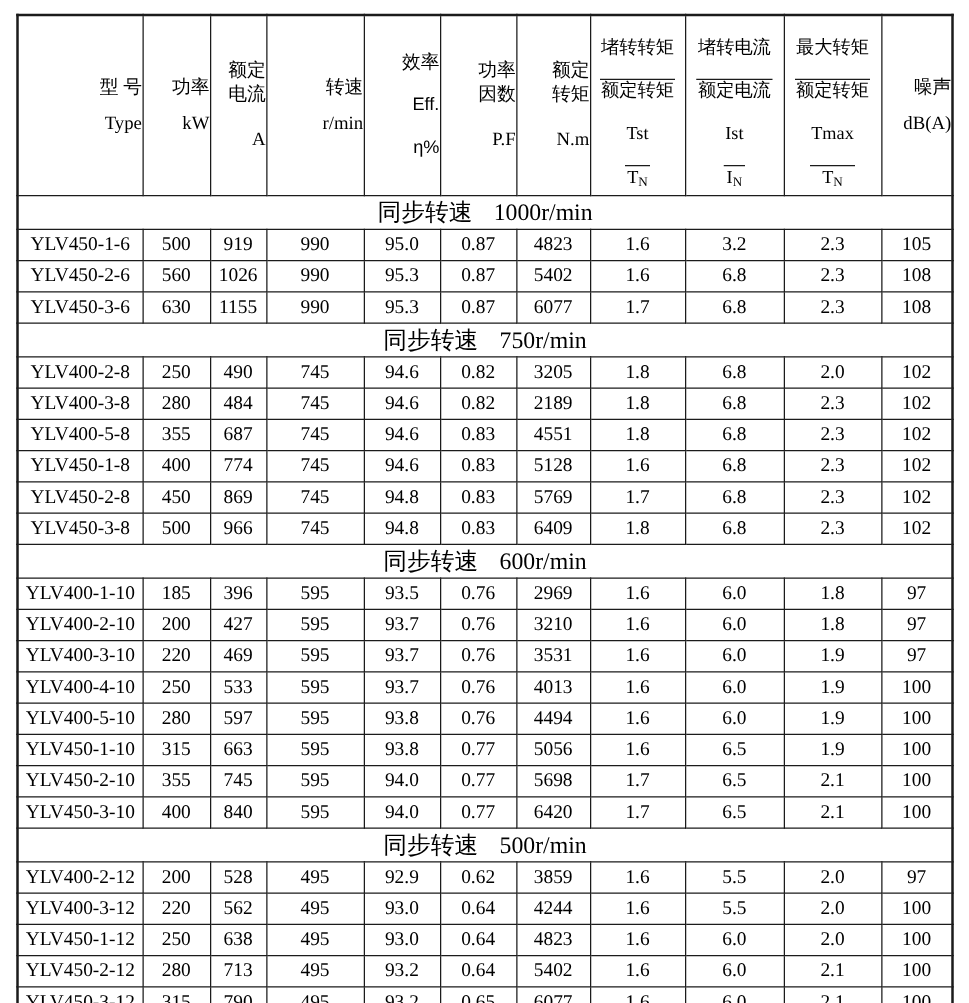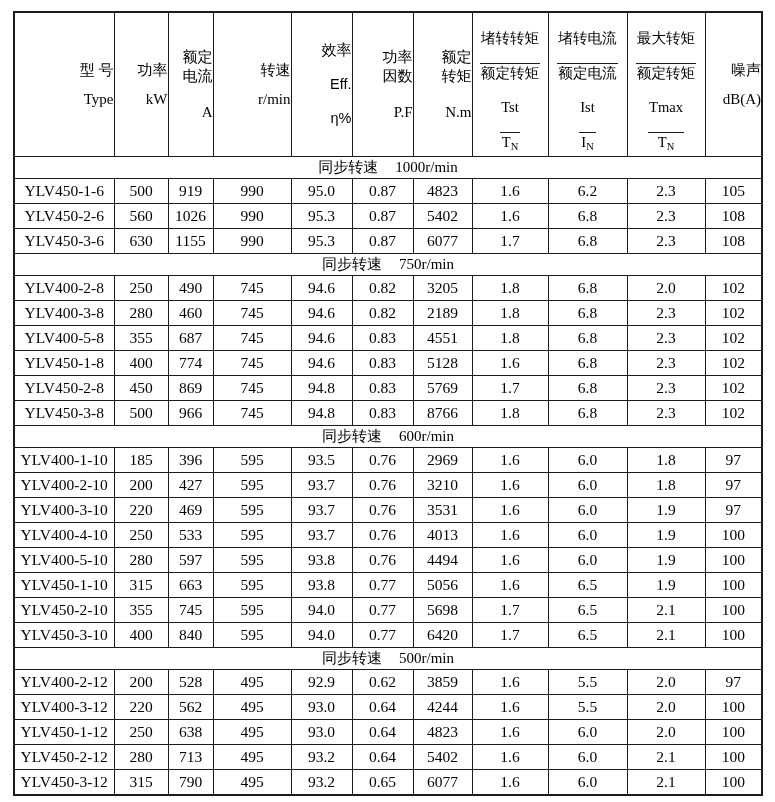--- a/index.html
+++ b/index.html
@@ -34,21 +34,21 @@
     font-size: 15px;
     line-height: 1.1;
   }
   td.data {
     height: 24px;
     font-size: 15.5px;
     white-space: nowrap;
   }
   tr.section td {
     height: 21px;
-    font-size: 15px;
+    font-size: 19px;
   }
   tr.section .sp {
     margin-left: 17px;
   }
   .th-stack {
     display: flex;
     flex-direction: column;
     justify-content: center;
     align-items: flex-end;
     height: 100%;
@@ -192,21 +192,21 @@
         </tr>
         <tr>
           <td class="data">YLV450-1-6</td>
           <td class="data">500</td>
           <td class="data">919</td>
           <td class="data">990</td>
           <td class="data">95.0</td>
           <td class="data">0.87</td>
           <td class="data">4823</td>
           <td class="data">1.6</td>
-          <td class="data">6.2</td>
+          <td class="data">3.2</td>
           <td class="data">2.3</td>
           <td class="data">105</td>
         </tr>
         <tr>
           <td class="data">YLV450-2-6</td>
           <td class="data">560</td>
           <td class="data">1026</td>
           <td class="data">990</td>
           <td class="data">95.3</td>
           <td class="data">0.87</td>
@@ -241,21 +241,21 @@
           <td class="data">0.82</td>
           <td class="data">3205</td>
           <td class="data">1.8</td>
           <td class="data">6.8</td>
           <td class="data">2.0</td>
           <td class="data">102</td>
         </tr>
         <tr>
           <td class="data">YLV400-3-8</td>
           <td class="data">280</td>
-          <td class="data">460</td>
+          <td class="data">484</td>
           <td class="data">745</td>
           <td class="data">94.6</td>
           <td class="data">0.82</td>
           <td class="data">2189</td>
           <td class="data">1.8</td>
           <td class="data">6.8</td>
           <td class="data">2.3</td>
           <td class="data">102</td>
         </tr>
         <tr>
@@ -297,21 +297,21 @@
           <td class="data">2.3</td>
           <td class="data">102</td>
         </tr>
         <tr>
           <td class="data">YLV450-3-8</td>
           <td class="data">500</td>
           <td class="data">966</td>
           <td class="data">745</td>
           <td class="data">94.8</td>
           <td class="data">0.83</td>
-          <td class="data">8766</td>
+          <td class="data">6409</td>
           <td class="data">1.8</td>
           <td class="data">6.8</td>
           <td class="data">2.3</td>
           <td class="data">102</td>
         </tr>
         <tr class="section">
           <td colspan="11"><span>同步转速</span><span class="sp">600r/min</span></td>
         </tr>
         <tr>
           <td class="data">YLV400-1-10</td>

